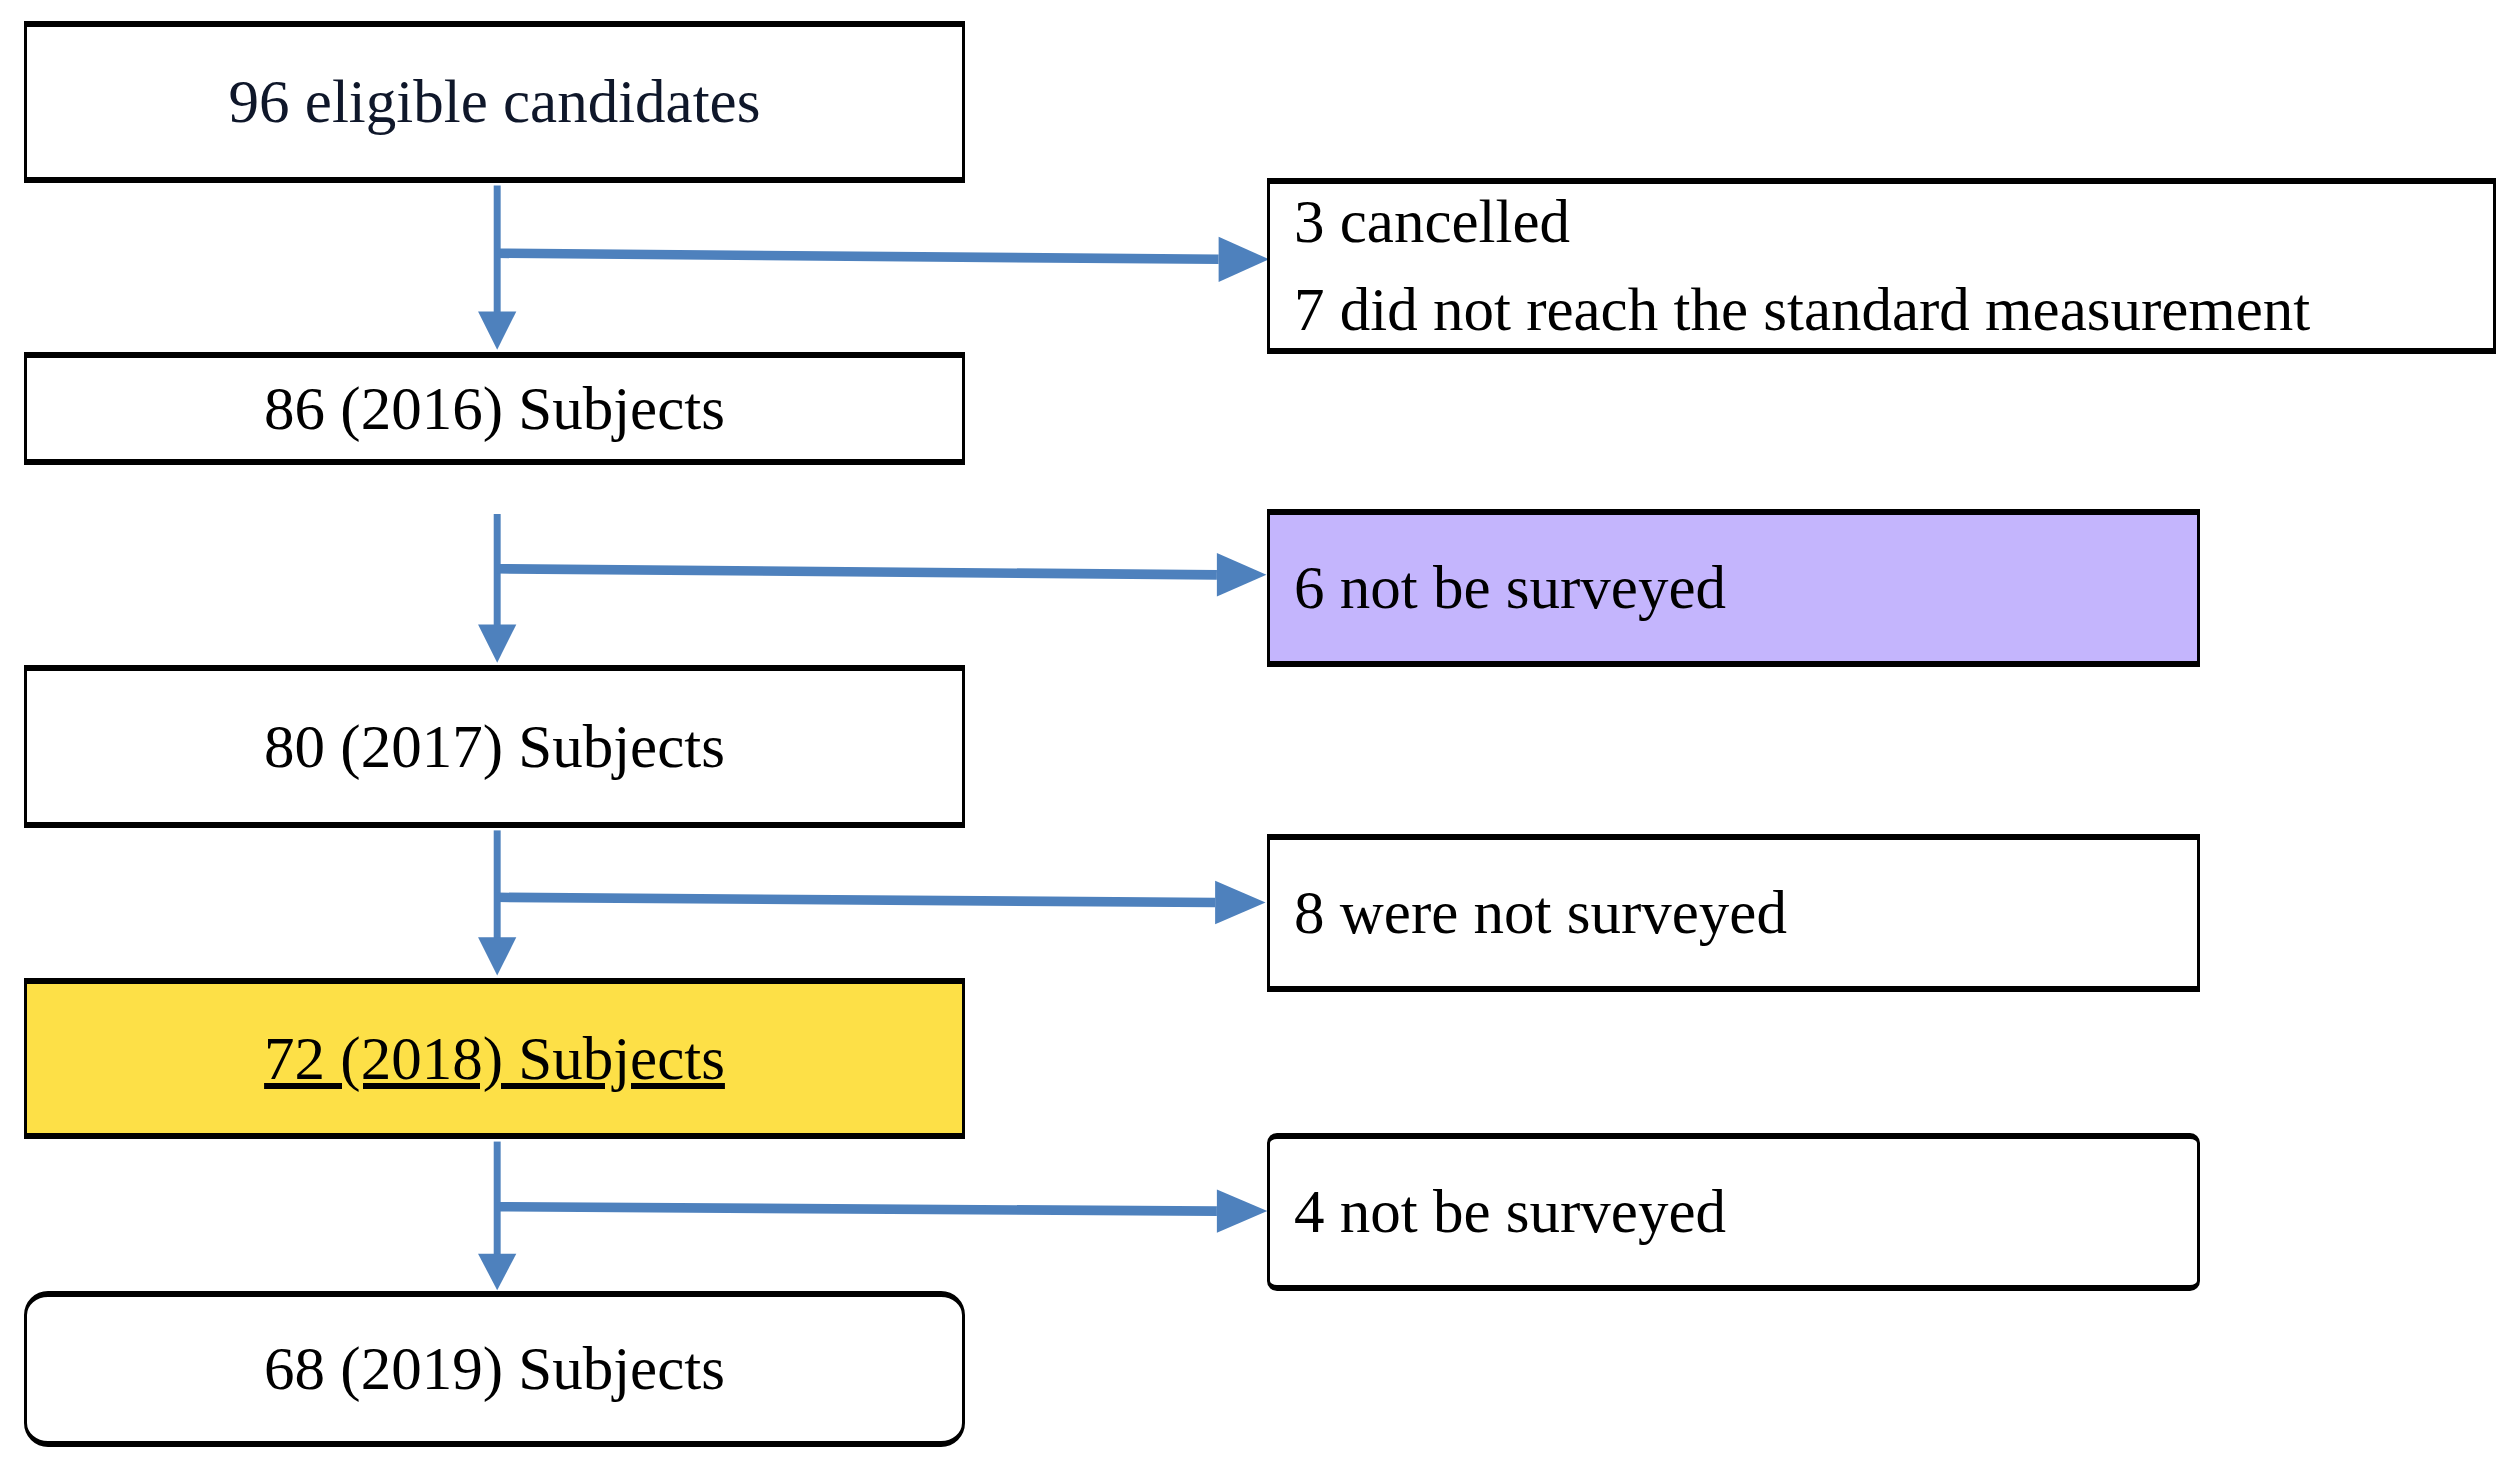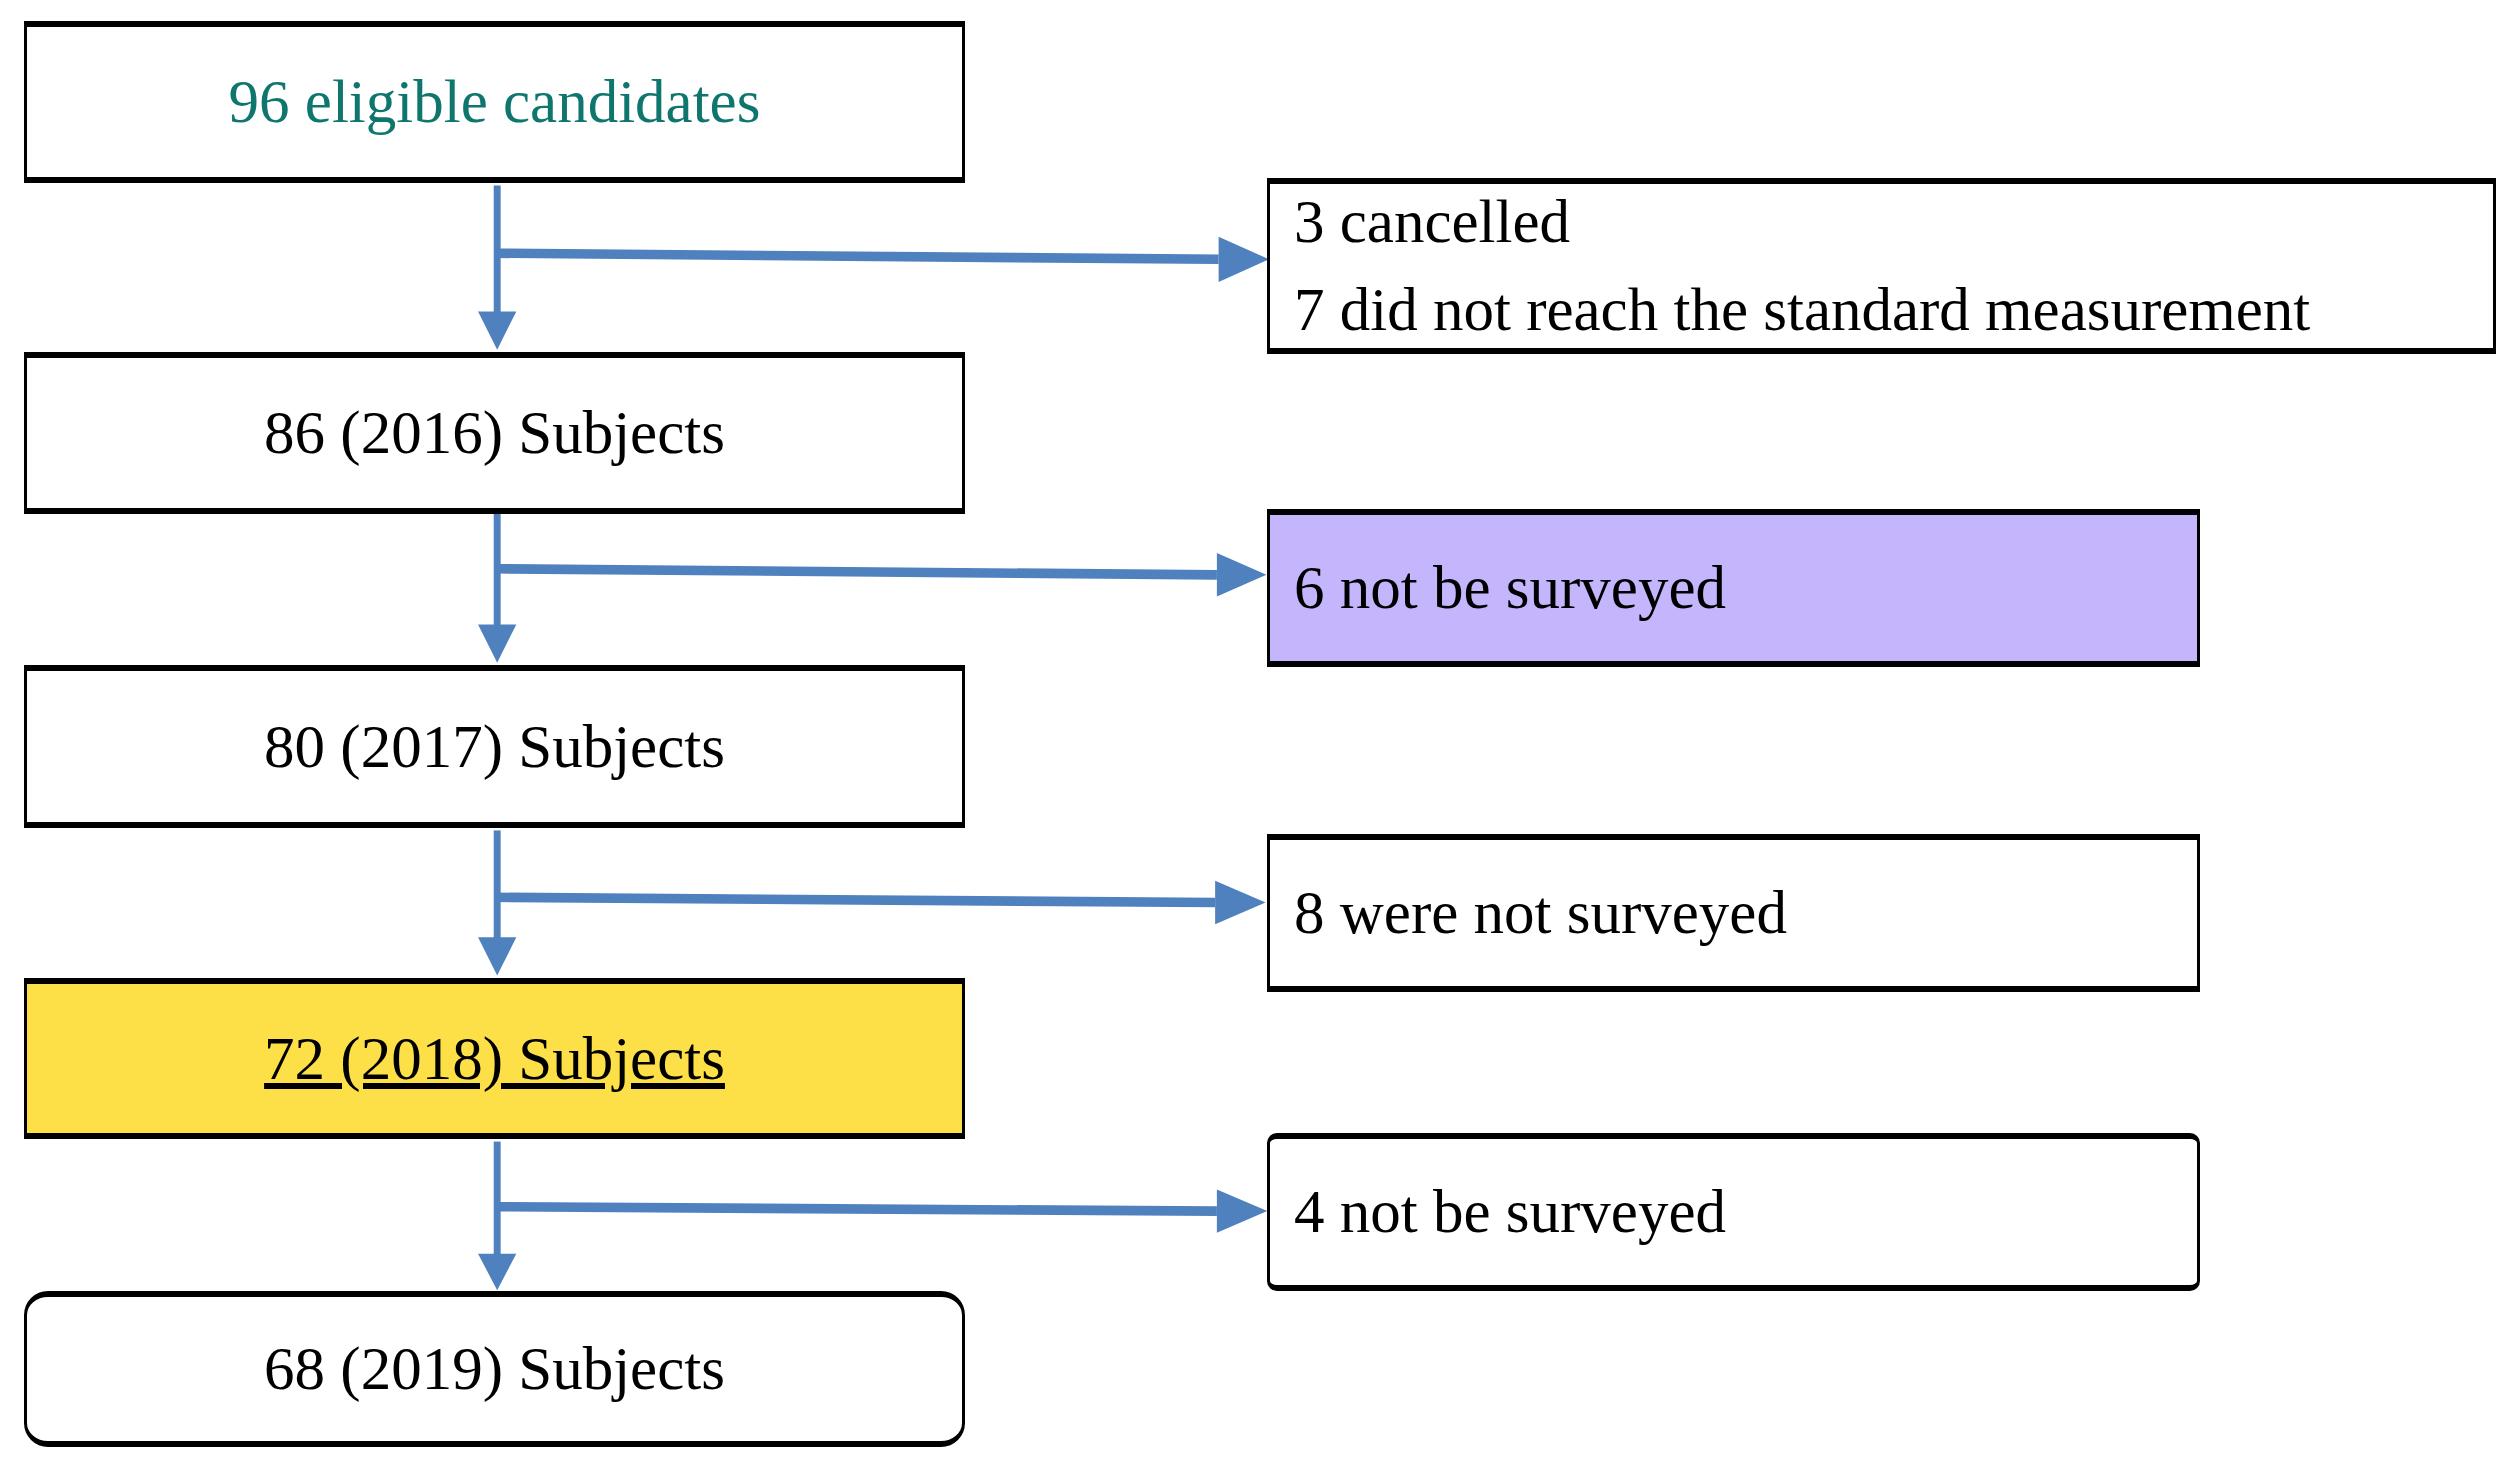--- a/index.html
+++ b/index.html
@@ -37,21 +37,21 @@
     flex-direction: column;
     justify-content: center;
     align-items: flex-start;
     text-align: left;
     padding-left: 24px;
     padding-right: 8.7px;
     line-height: 1.45;
   }
   
   #box-eligible { left: 24px;  top: 21px;   width: 941px; height: 162px; }
-  #box-2016     { left: 24px;  top: 352px;  width: 941px; height: 162px; }
+  #box-2016     { left: 24px;  top: 352px;  width: 941px; height: 113px; }
   #box-2017     { left: 24px;  top: 665px;  width: 941px; height: 163px; }
   #box-2018     { left: 24px;  top: 978px; width: 941px; height: 161px; }
   #box-2019     { left: 24px;  top: 1291px; width: 941px; height: 156px; border-radius: 24px; }
   
   #excl-1 { left: 1267px; top: 178px;  width: 1229px; height: 176px; }
   #excl-2 { left: 1267px; top: 509px;  width: 933px; height: 158px; }
   #excl-3 { left: 1267px; top: 834px;  width: 933px; height: 158px; }
   #excl-4 { left: 1267px; top: 1133px; width: 933px; height: 158px; }
 
   #arrow-layer {
@@ -87,21 +87,21 @@
     <line class="arrow-line" x1="572" y1="1032" x2="1398" y2="1038" stroke-width="11" stroke="#4E81BD"></line>
     <polygon class="arrow-head" points="1398,1013 1398,1063 1456,1038" fill="#4E81BD"></polygon>
 
     <line class="arrow-line" x1="572" y1="1313" x2="572" y2="1444" stroke-width="8" stroke="#4E81BD"></line>
     <polygon class="arrow-head" points="550,1442 594,1442 572,1484" fill="#4E81BD"></polygon>
 
     <line class="arrow-line" x1="572" y1="1388" x2="1400" y2="1393" stroke-width="11" stroke="#4E81BD"></line>
     <polygon class="arrow-head" points="1400,1368 1400,1418 1458,1393" fill="#4E81BD"></polygon>
   </svg>
 
-  <div class="box flow-box" id="box-eligible" style="border-color: rgb(0, 0, 0); background: rgb(255, 255, 255); color: #0f766e;">
+  <div class="box flow-box" id="box-eligible" style="border-color: rgb(0, 0, 0); background: rgb(255, 255, 255); color: #0f172a;">
     <span>96 eligible candidates</span>
   </div>
 
   <div class="box flow-box" id="box-2016" style="border-color: rgb(0, 0, 0); background: rgb(255, 255, 255); color: rgb(0, 0, 0);">
     <span>86 (2016) Subjects</span>
   </div>
 
   <div class="box flow-box" id="box-2017" style="border-color: rgb(0, 0, 0); background: rgb(255, 255, 255); color: rgb(0, 0, 0);">
     <span>80 (2017) Subjects</span>
   </div>

